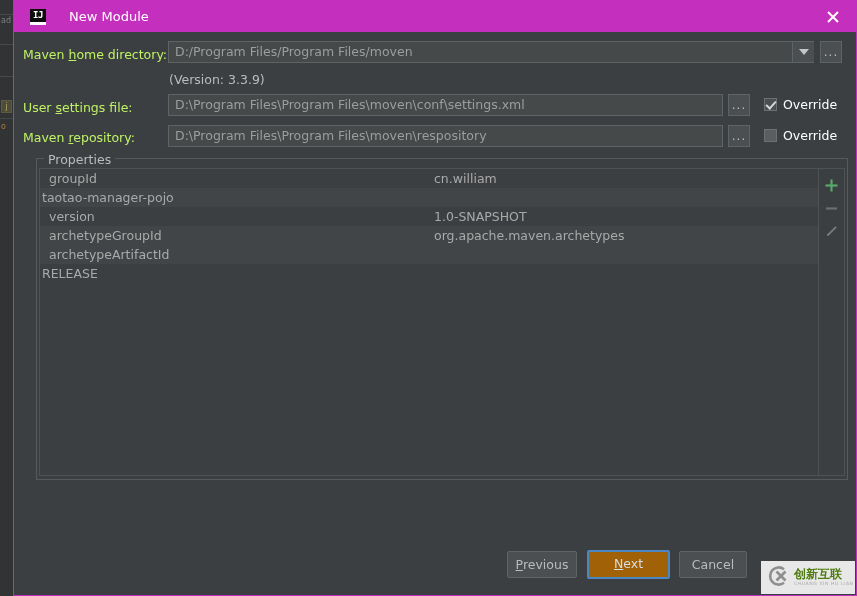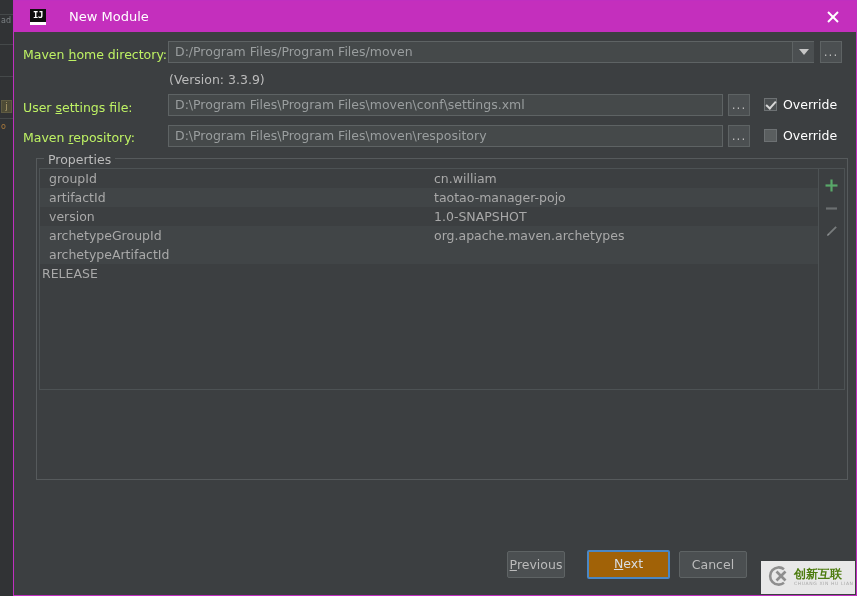--- a/index.html
+++ b/index.html
@@ -233,21 +233,21 @@
     left: 30px; top: 120px;
     background: #3c3f41;
     padding: 0 4px;
     font-size: 12.5px;
     color: #bbbbbb;
   }
   #props-inner {
     position: absolute;
     left: 25px; top: 136px;
     width: 806px;
-    height: 222px;
+    height: 308px;
     box-sizing: border-box;
     border: 1px solid #4d5254;
     background: #3c3f41;
     display: flex;
   }
   #props-table {
     width: 781px;
     height: 100%;
     box-sizing: border-box;
     overflow: hidden;
@@ -404,21 +404,20 @@
     <div id="props-group"></div>
     <div id="props-legend">Properties</div>
 
     <div id="props-inner">
       <div id="props-table">
         <div class="prop-row odd">
           <span class="prop-key">groupId</span>
           <span class="prop-val">cn.william</span>
         </div>
         <div class="prop-row even">
-          <span class="prop-key">artifactId</span>
           <span class="prop-val">taotao-manager-pojo</span>
         </div>
         <div class="prop-row odd">
           <span class="prop-key">version</span>
           <span class="prop-val">1.0-SNAPSHOT</span>
         </div>
         <div class="prop-row even">
           <span class="prop-key">archetypeGroupId</span>
           <span class="prop-val">org.apache.maven.archetypes</span>
         </div>
@@ -443,21 +442,21 @@
         </div>
         <div class="tool-btn disabled">
           <svg width="15" height="15" viewBox="0 0 15 15">
             <path d="M11.5 2.2 L12.8 3.5 L5.2 11.1 L3.2 11.8 L3.9 9.8 Z" fill="#787c7d"></path>
             <path d="M3.2 11.8 L3.9 9.8 L5.2 11.1 Z" fill="#9a9e9f"></path>
           </svg>
         </div>
       </div>
     </div>
 
-    <div class="dlg-btn" style="left:493px; top:519px; width:58px;"><span class="mnem">P</span><span>revious</span></div>
+    <div class="dlg-btn" style="left:493px; top:519px; width:70px;"><span class="mnem">P</span><span>revious</span></div>
     <div class="dlg-btn default" style="left:573px; top:518px; width:83px; height:29px;"><span class="mnem">N</span><span>ext</span></div>
     <div class="dlg-btn" style="left:665px; top:519px; width:68px;">Cancel</div>
 
   </div>
 </div>
 
 <div id="watermark">
   <div id="wm-logo">
     <svg width="26" height="22" viewBox="0 0 26 22">
       <path d="M19 4.2 A8.6 8.6 0 1 0 19 17.8" fill="none" stroke="#8e8e8e" stroke-width="2.6"></path>

